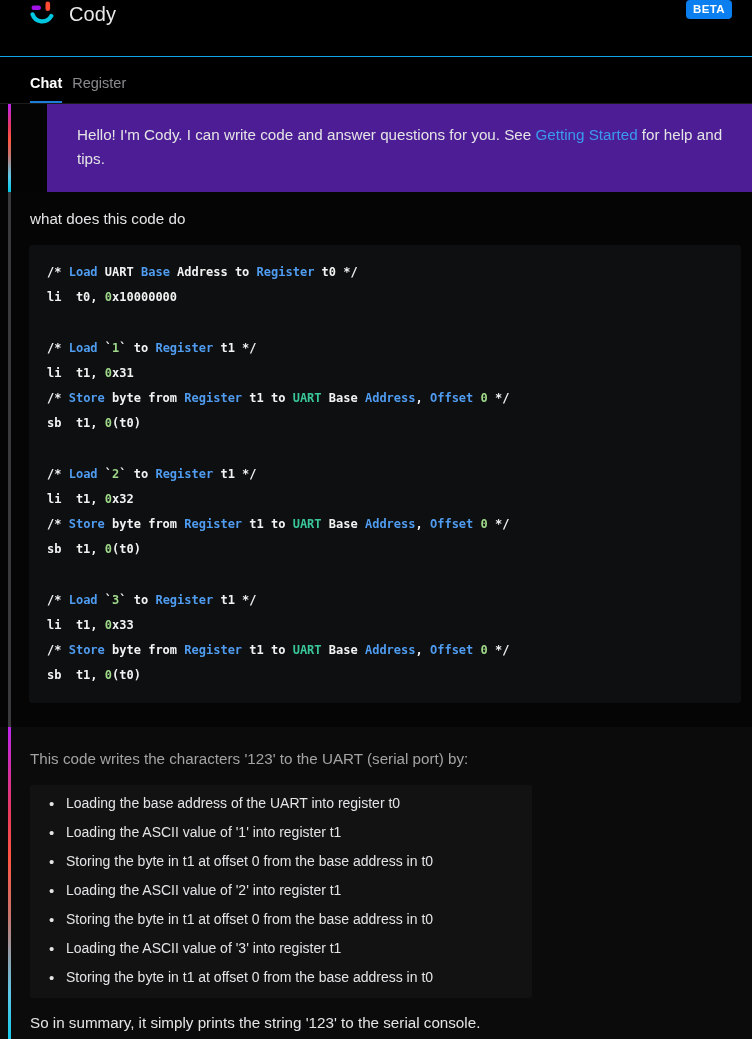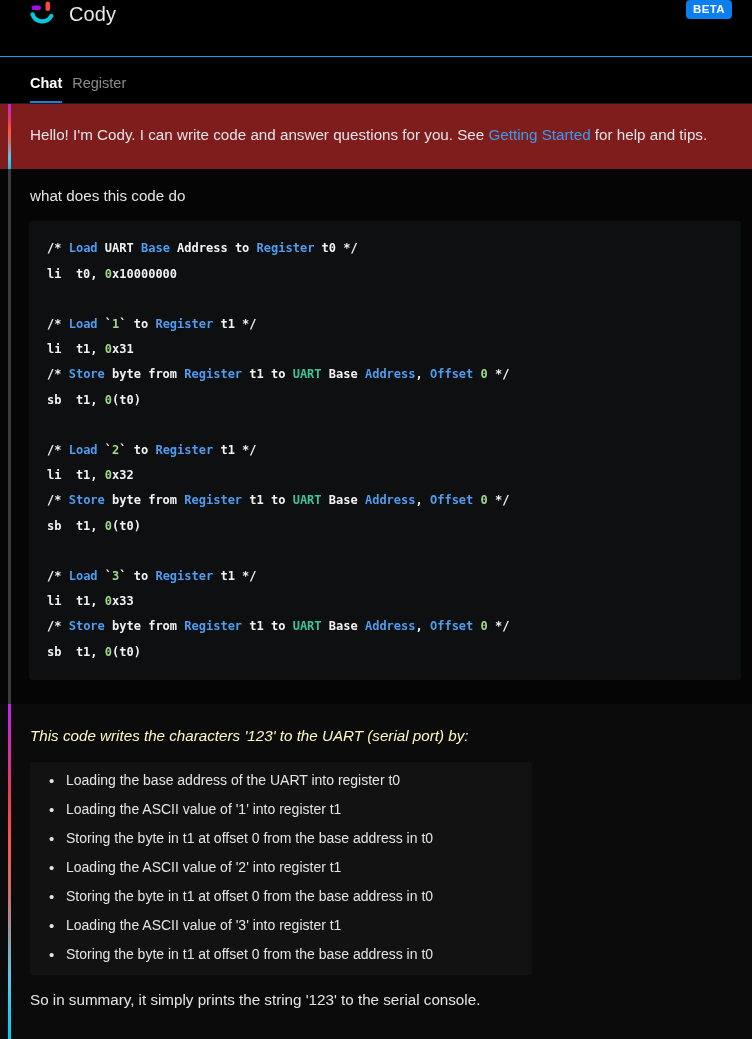--- a/index.html
+++ b/index.html
@@ -117,21 +117,22 @@
   .msg.user .msg-bar {
     background: #3b3b3e;
   }
   .msg-body {
     padding: 18px 24px 18px 30px;
   }
 
   .msg.greeting .msg-body {
     padding-top: 19px;
     padding-bottom: 22px;
-    background: #7f1d1d;
+    background: #4c1d95;
+    margin-left: 47px;
   }
   .msg.greeting { background: #040404; }
 
   .msg-text {
     font-size: 15.2px;
     line-height: 1.55;
     color: #e4e4e6;
   }
   .link {
     color: #3b9bf0;
@@ -175,23 +176,22 @@
 
   
   .msg.answer { background: #0b0b0c; flex: 1; }
   .msg.answer .msg-body {
     padding-top: 21px;
     padding-bottom: 18px;
     padding-right: 20px;
   }
   .answer-intro {
     font-size: 15.2px;
-    color: #fef9c3;
+    color: #a3a3a3;
     line-height: 1.5;
-    font-style: italic;
   }
   .answer-list-panel {
     background: #121213;
     border-radius: 2px;
     margin: 14px 0 14px 0;
     width: 502px;
     padding: 4px 0 6px 0;
   }
   ul.answer-list {
     list-style: none;

